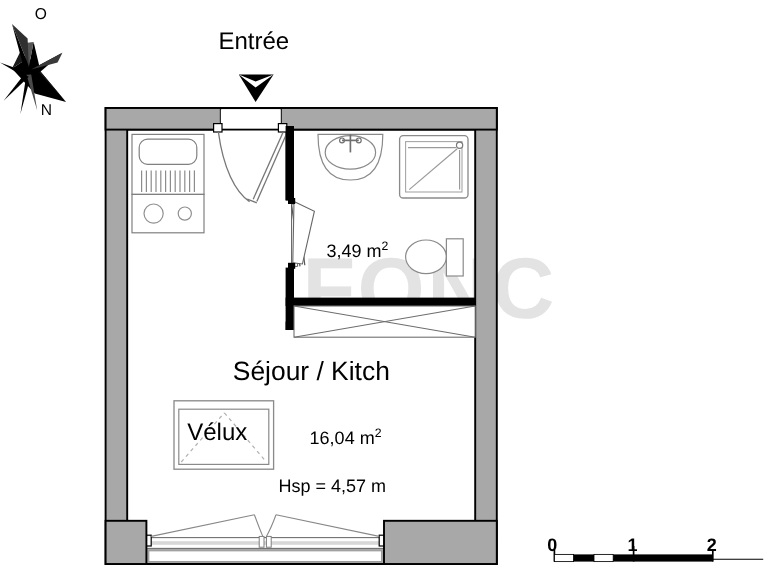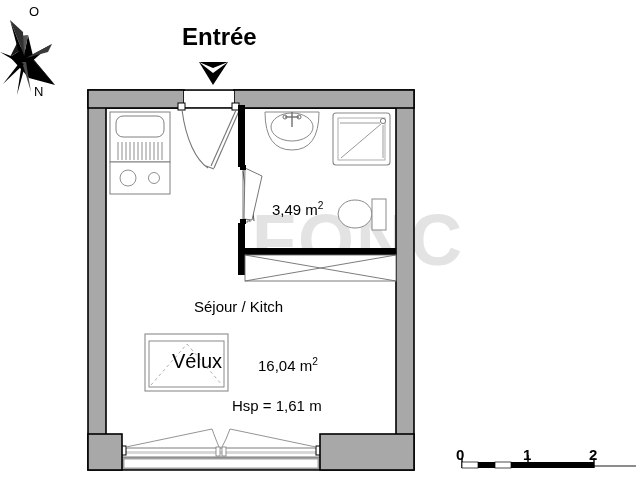--- a/index.html
+++ b/index.html
@@ -32,53 +32,51 @@
   .txt-label {
     position: absolute;
     color: #000000;
     font-family: "Liberation Sans", sans-serif;
     white-space: nowrap;
     line-height: 1;
   }
   #entree-label {
     left: 182px;
     top: 25px;
-    font-size: 24px;
-    font-weight: bold;
+    font-size: 20px;
   }
   #sde-label {
     left: 268px;
     top: 155px;
     font-size: 24px;
   }
   #sde-area-label {
     left: 272px;
     top: 201px;
     font-size: 15px;
   }
   #sejour-label {
     left: 194px;
     top: 299px;
-    font-size: 15px;
+    font-size: 22px;
   }
   #sejour-area-label {
     left: 258px;
     top: 357px;
     font-size: 15px;
   }
   #hsp-label {
     left: 232px;
     top: 398px;
     font-size: 15px;
   }
   #velux-label {
     left: 156px;
     top: 351px;
     font-size: 20px;
-    margin-left: 16px;
   }
   #compass-o-label {
     left: 29px;
     top: 5px;
     font-size: 13px;
   }
   #compass-n-label {
     left: 34px;
     top: 85px;
     font-size: 13px;
@@ -291,21 +289,21 @@
 
   <div class="txt-label" id="compass-o-label">O</div>
   <div class="txt-label" id="compass-n-label">N</div>
 
   <div class="txt-label" id="entree-label">Entrée</div>
 
   <div class="txt-label" id="sde-area-label">3,49 m<span class="sup">2</span></div>
 
   <div class="txt-label" id="sejour-label">Séjour / Kitch</div>
   <div class="txt-label" id="sejour-area-label">16,04 m<span class="sup">2</span></div>
-  <div class="txt-label" id="hsp-label">Hsp = 1,61 m</div>
+  <div class="txt-label" id="hsp-label">Hsp = 4,57 m</div>
 
   <div class="txt-label" id="velux-label">Vélux</div>
 
   <div class="scale-num" id="scale-num-0">0</div>
   <div class="scale-num" id="scale-num-1">1</div>
   <div class="scale-num" id="scale-num-2">2</div>
 
 </div>
 
 </body></html>

